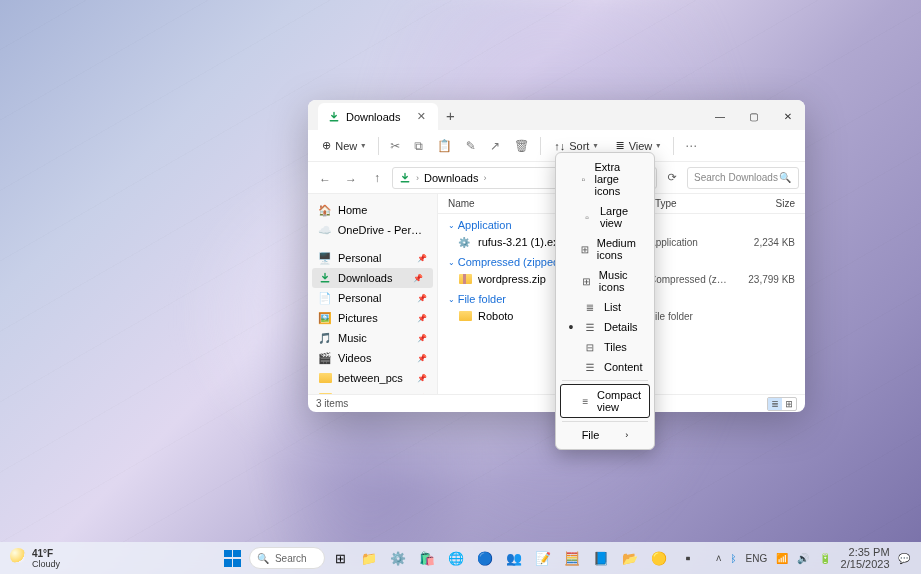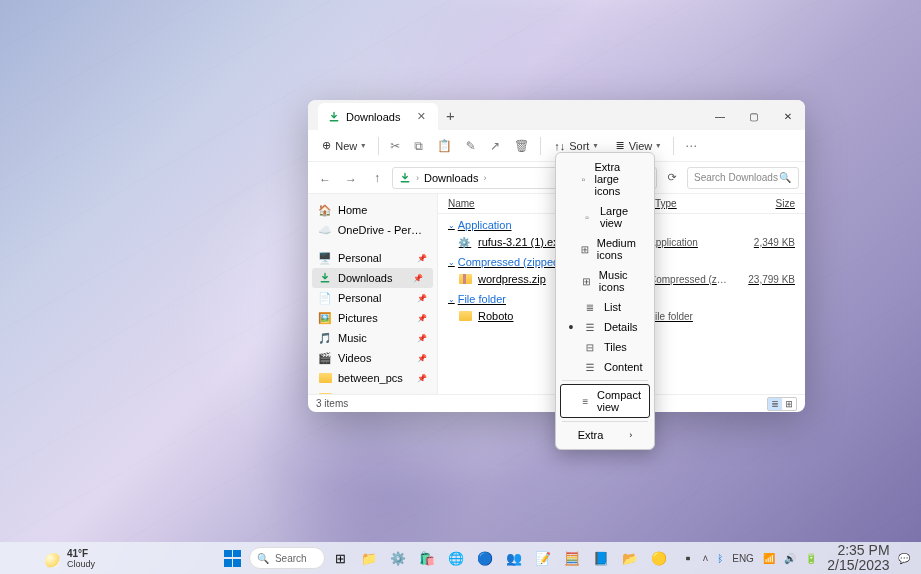--- a/index.html
+++ b/index.html
@@ -31,21 +31,21 @@
 .search-box .mag { margin-left: auto; font-size: 10px; }
 
 .body-row { flex: 1; display: flex; min-height: 0; }
 .sidebar { width: 130px; background: #f8f8f8; border-right: 1px solid #eee; padding: 6px 0; overflow-y: auto; font-size: 11px; }
 .side-item { display: flex; align-items: center; gap: 6px; padding: 3px 10px; cursor: pointer; position: relative; }
 .side-item.sel { background: #e5e5e5; border-radius: 3px; margin: 0 4px; padding-left: 6px; }
 .side-item .pin { margin-left: auto; font-size: 8px; color: #888; }
 .side-icon { width: 14px; height: 14px; display: inline-flex; align-items: center; justify-content: center; font-size: 11px; }
 .folder-ico { width: 13px; height: 10px; background: linear-gradient(#ffd970,#f8c23e); border-radius: 1px; }
 
-.content { flex: 1; position: relative; font-size: 11px; overflow: hidden; text-decoration: underline; }
+.content { flex: 1; position: relative; font-size: 11px; overflow: hidden; }
 .col-head { display: flex; padding: 4px 10px; border-bottom: 1px solid #eee; color: #444; font-size: 10px; }
 .col-name { flex: 1; } .col-type { width: 80px; } .col-size { width: 60px; text-align: right; }
 .group-hdr { color: #1a6fd8; font-size: 11px; padding: 2px 10px; margin-top: 3px; display: flex; align-items: center; gap: 3px; cursor: pointer; }
 .group-hdr .gc { font-size: 8px; }
 .file-row { display: flex; align-items: center; padding: 2px 10px 2px 20px; gap: 6px; }
 .file-row .fname { flex: 1; white-space: nowrap; overflow: hidden; text-overflow: ellipsis; }
 .file-row .ftype { width: 80px; font-size: 10px; color: #555; white-space:nowrap; overflow:hidden; text-overflow:ellipsis;}
 .file-row .fsize { width: 60px; text-align: right; font-size: 10px; color: #555; }
 .tiny-ico { width: 14px; height: 14px; display:inline-flex; align-items:center; justify-content:center; font-size:10px;}
 
@@ -57,29 +57,29 @@
 .vm-dot { width: 10px; text-align:center; font-size:14px; color:#333; line-height:10px;}
 .vm-sep { height: 1px; background: #ddd; margin: 3px 2px; }
 .vm-sub { display:flex; align-items:center; padding:4px 6px; justify-content:center; gap:26px; cursor:pointer;}
 
 .status-bar { height: 18px; border-top: 1px solid #eee; display: flex; align-items: center; padding: 0 8px; font-size: 10px; color: #555; }
 .view-toggles { margin-left: auto; display: flex; border: 1px solid #ccc; border-radius: 2px; }
 .view-toggles div { width: 14px; height: 12px; display:flex; align-items:center; justify-content:center; font-size:9px; cursor:pointer;}
 .view-toggles .act { background: #cde3fb; }
 
 .taskbar { position: absolute; bottom: 0; left: 0; right: 0; height: 32px; background: rgba(235,238,248,0.85); backdrop-filter: blur(10px); display: flex; align-items: center; padding: 0 10px; font-size: 10px; }
-.tb-left { display: flex; align-items: flex-end; gap: 6px; color: #333; margin-left: 35px; }
+.tb-left { display: flex; align-items: flex-start; gap: 6px; color: #333; }
 .weather-ico { width:16px; height:16px; background: radial-gradient(circle at 30% 30%, #fffde0, #ffd966 60%, transparent 62%), radial-gradient(circle at 60% 60%, #fff, #dde 70%); border-radius:50%;}
 .tb-center { position: absolute; left: 50%; transform: translateX(-50%); display: flex; align-items: center; gap: 3px; }
 .tb-ico { width: 26px; height: 26px; display: flex; align-items: center; justify-content: center; border-radius: 4px; cursor: pointer; font-size: 13px; }
 .start-ico { width:17px; height:17px; display:grid; grid-template:1fr 1fr/1fr 1fr; gap:1.5px;}
 .start-ico span{ background:#0078d4;}
 .search-pill { width:76px; height:22px; background:#fff; border-radius:11px; display:flex; align-items:center; padding:0 8px; gap:5px; font-size:10px; color:#666; border:1px solid #ddd;}
 .tb-right { margin-left: auto; display: flex; align-items: center; gap: 9px; color: #444; }
-.clock { text-align: right; line-height: 1.1; font-size: 14px; }
+.clock { text-align: right; line-height: 1.1; font-size: 11px; }
 svg { display: block; }
 </style>
 </head>
 <body>
 
 <div class="wallpaper-swirl"></div>
 <div class="watermark"></div>
 
 <div class="explorer">
   <div class="title-tabs">
@@ -221,21 +221,21 @@
 
       <div class="group-hdr">
           <span class="gc">⌄</span>
           <span>Application</span>
         </div>
       <div class="file-row">
         <span class="tiny-ico">⚙️</span>
         <span class="fname">rufus-3.21 (1).exe</span>
         <span style="width:20px; font-size:10px; color:#666;">M</span>
         <span class="ftype">Application</span>
-        <span class="fsize">2,349 KB</span>
+        <span class="fsize">2,234 KB</span>
       </div>
 
       <div class="group-hdr">
           <span class="gc">⌄</span>
           <span style="white-space:nowrap; overflow:hidden;">Compressed (zipped) Folder</span>
         </div>
       <div class="file-row">
         <span class="tiny-ico">
             <span class="folder-ico" style="position:relative;">
               <span style="position:absolute;left:4px;top:0;bottom:0;width:3px;background:#c88;"></span>
@@ -305,21 +305,21 @@
         <span>Content</span>
       </div>
     <div class="vm-sep"></div>
     <div class="vm-item hl">
         <span class="vm-dot"></span>
         <span class="vm-ico">≡</span>
         <span>Compact view</span>
       </div>
     <div class="vm-sep"></div>
     <div class="vm-sub">
-        <span>Extra</span>
+        <span>File</span>
         <span style="font-size:9px;">›</span>
       </div>
   </div>
 
   <div class="status-bar">
     <span>3 items</span>
     <div class="view-toggles">
       <div class="act">≣</div>
       <div>⊞</div>
     </div>

